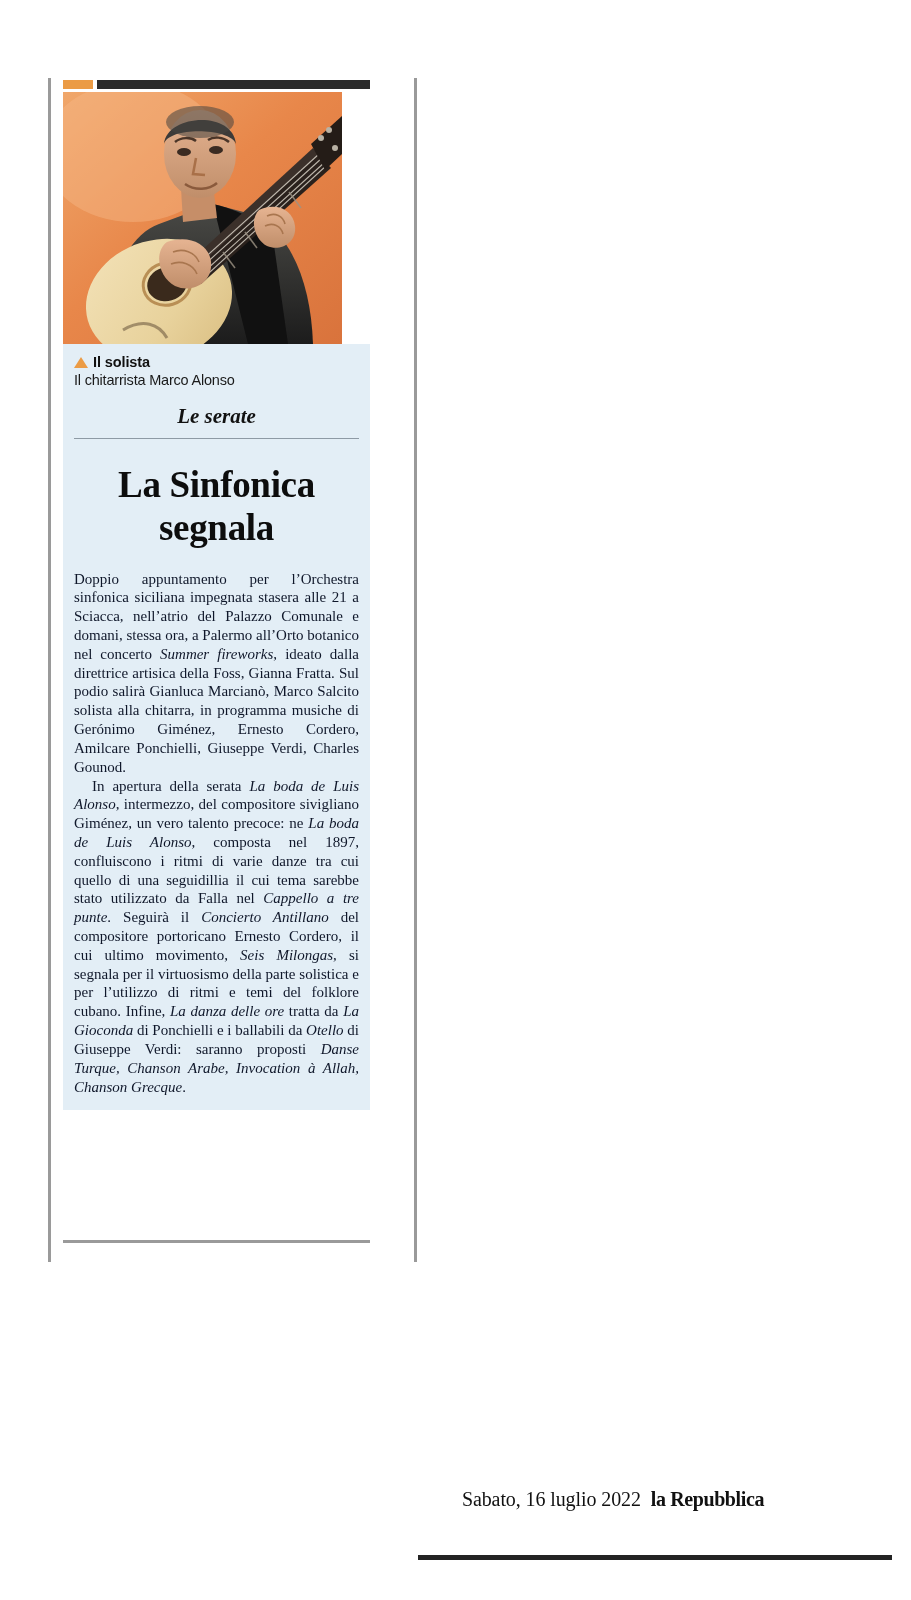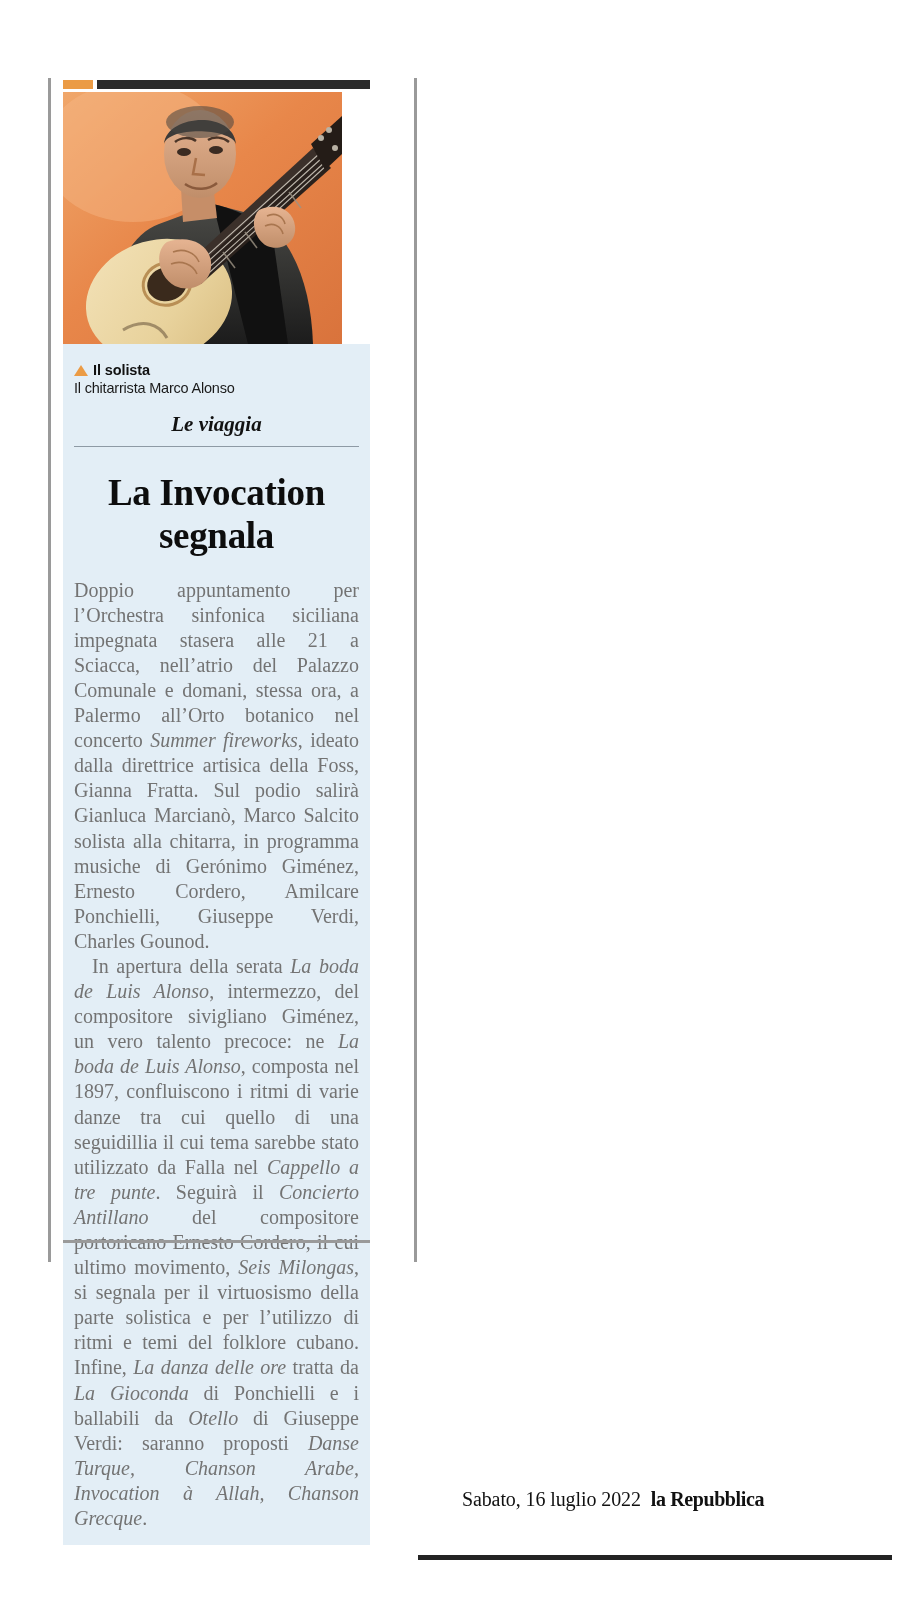--- a/index.html
+++ b/index.html
@@ -80,21 +80,21 @@
   
   .tint-box {
     position: absolute;
     left: 15px;
     top: 266px;
     width: 307px;
     background: #e3eef6;
     padding: 0;
   }
   .tint-box-inner {
-    padding: 12px 11px 14px 11px;
+    padding: 4px 11px 14px 11px;
     border-radius: 29px;
   }
   .tint-bottom-rule {
     position: absolute;
     left: 15px;
     width: 307px;
     height: 3px;
     background: #9a9a9a;
     top: 1425px;
   }
@@ -154,23 +154,23 @@
     line-height: 1.17;
     color: #0d0d0d;
     margin-top: 24px;
     margin-bottom: 20px;
     letter-spacing: -0.3px;
   }
 
   
   .body-text {
     font-family: "Liberation Serif", serif;
-    font-size: 20px;
+    font-size: 15px;
     line-height: 1.255;
-    color: #737373;
+    color: #0f172a;
     text-align: justify;
     text-justify: inter-word;
     hyphens: auto;
     -webkit-hyphens: auto;
   }
   .body-text p {
     margin: 0;
   }
   .body-text p.indent {
     text-indent: 18px;
@@ -314,25 +314,25 @@
     <div class="tint-box-inner">
 
       <div class="caption">
         <div class="caption-title-row">
           <span class="tri-icon"></span>
           <span>Il solista</span>
         </div>
         <div class="caption-sub">Il chitarrista Marco Alonso</div>
       </div>
 
-      <div class="kicker">Le viaggia</div>
+      <div class="kicker">Le serate</div>
       <div class="kicker-rule"></div>
 
       <h1 class="headline">
-        <span>La Invocation</span><br>
+        <span>La Sinfonica</span><br>
         <span>segnala</span><br>
       </h1>
 
       <div class="body-text">
           <p><span>Doppio appuntamento per l’Orchestra sinfonica siciliana impegnata stasera alle 21 a Sciacca, nell’atrio del Palazzo Comunale e domani, stessa ora, a Palermo all’Orto botanico nel concerto </span><i>Summer fireworks</i><span>, ideato dalla direttrice artisica della Foss, Gianna Fratta. Sul podio salirà Gianluca Marcianò, Marco Salcito solista alla chitarra, in programma musiche di Gerónimo Giménez, Ernesto Cordero, Amilcare Ponchielli, Giuseppe Verdi, Charles Gounod.</span></p>
           <p class="indent"><span>In apertura della serata </span><i>La boda de Luis Alonso</i><span>, intermezzo, del compositore sivigliano Giménez, un vero talento precoce: ne </span><i>La boda de Luis Alonso</i><span>, composta nel 1897, confluiscono i ritmi di varie danze tra cui quello di una seguidillia il cui tema sarebbe stato utilizzato da Falla nel </span><i>Cappello a tre punte</i><span>. Seguirà il </span><i>Concierto Antillano</i><span> del compositore portoricano Ernesto Cordero, il cui ultimo movimento, </span><i>Seis Milongas</i><span>, si segnala per il virtuosismo della parte solistica e per l’utilizzo di ritmi e temi del folklore cubano. Infine, </span><i>La danza delle ore</i><span> tratta da </span><i>La Gioconda</i><span> di Ponchielli e i ballabili da </span><i>Otello</i><span> di Giuseppe Verdi: saranno proposti </span><i>Danse Turque, Chanson Arabe, Invocation à Allah, Chanson Grecque</i><span>.</span></p>
         </div>
 
     </div>
   </div>

